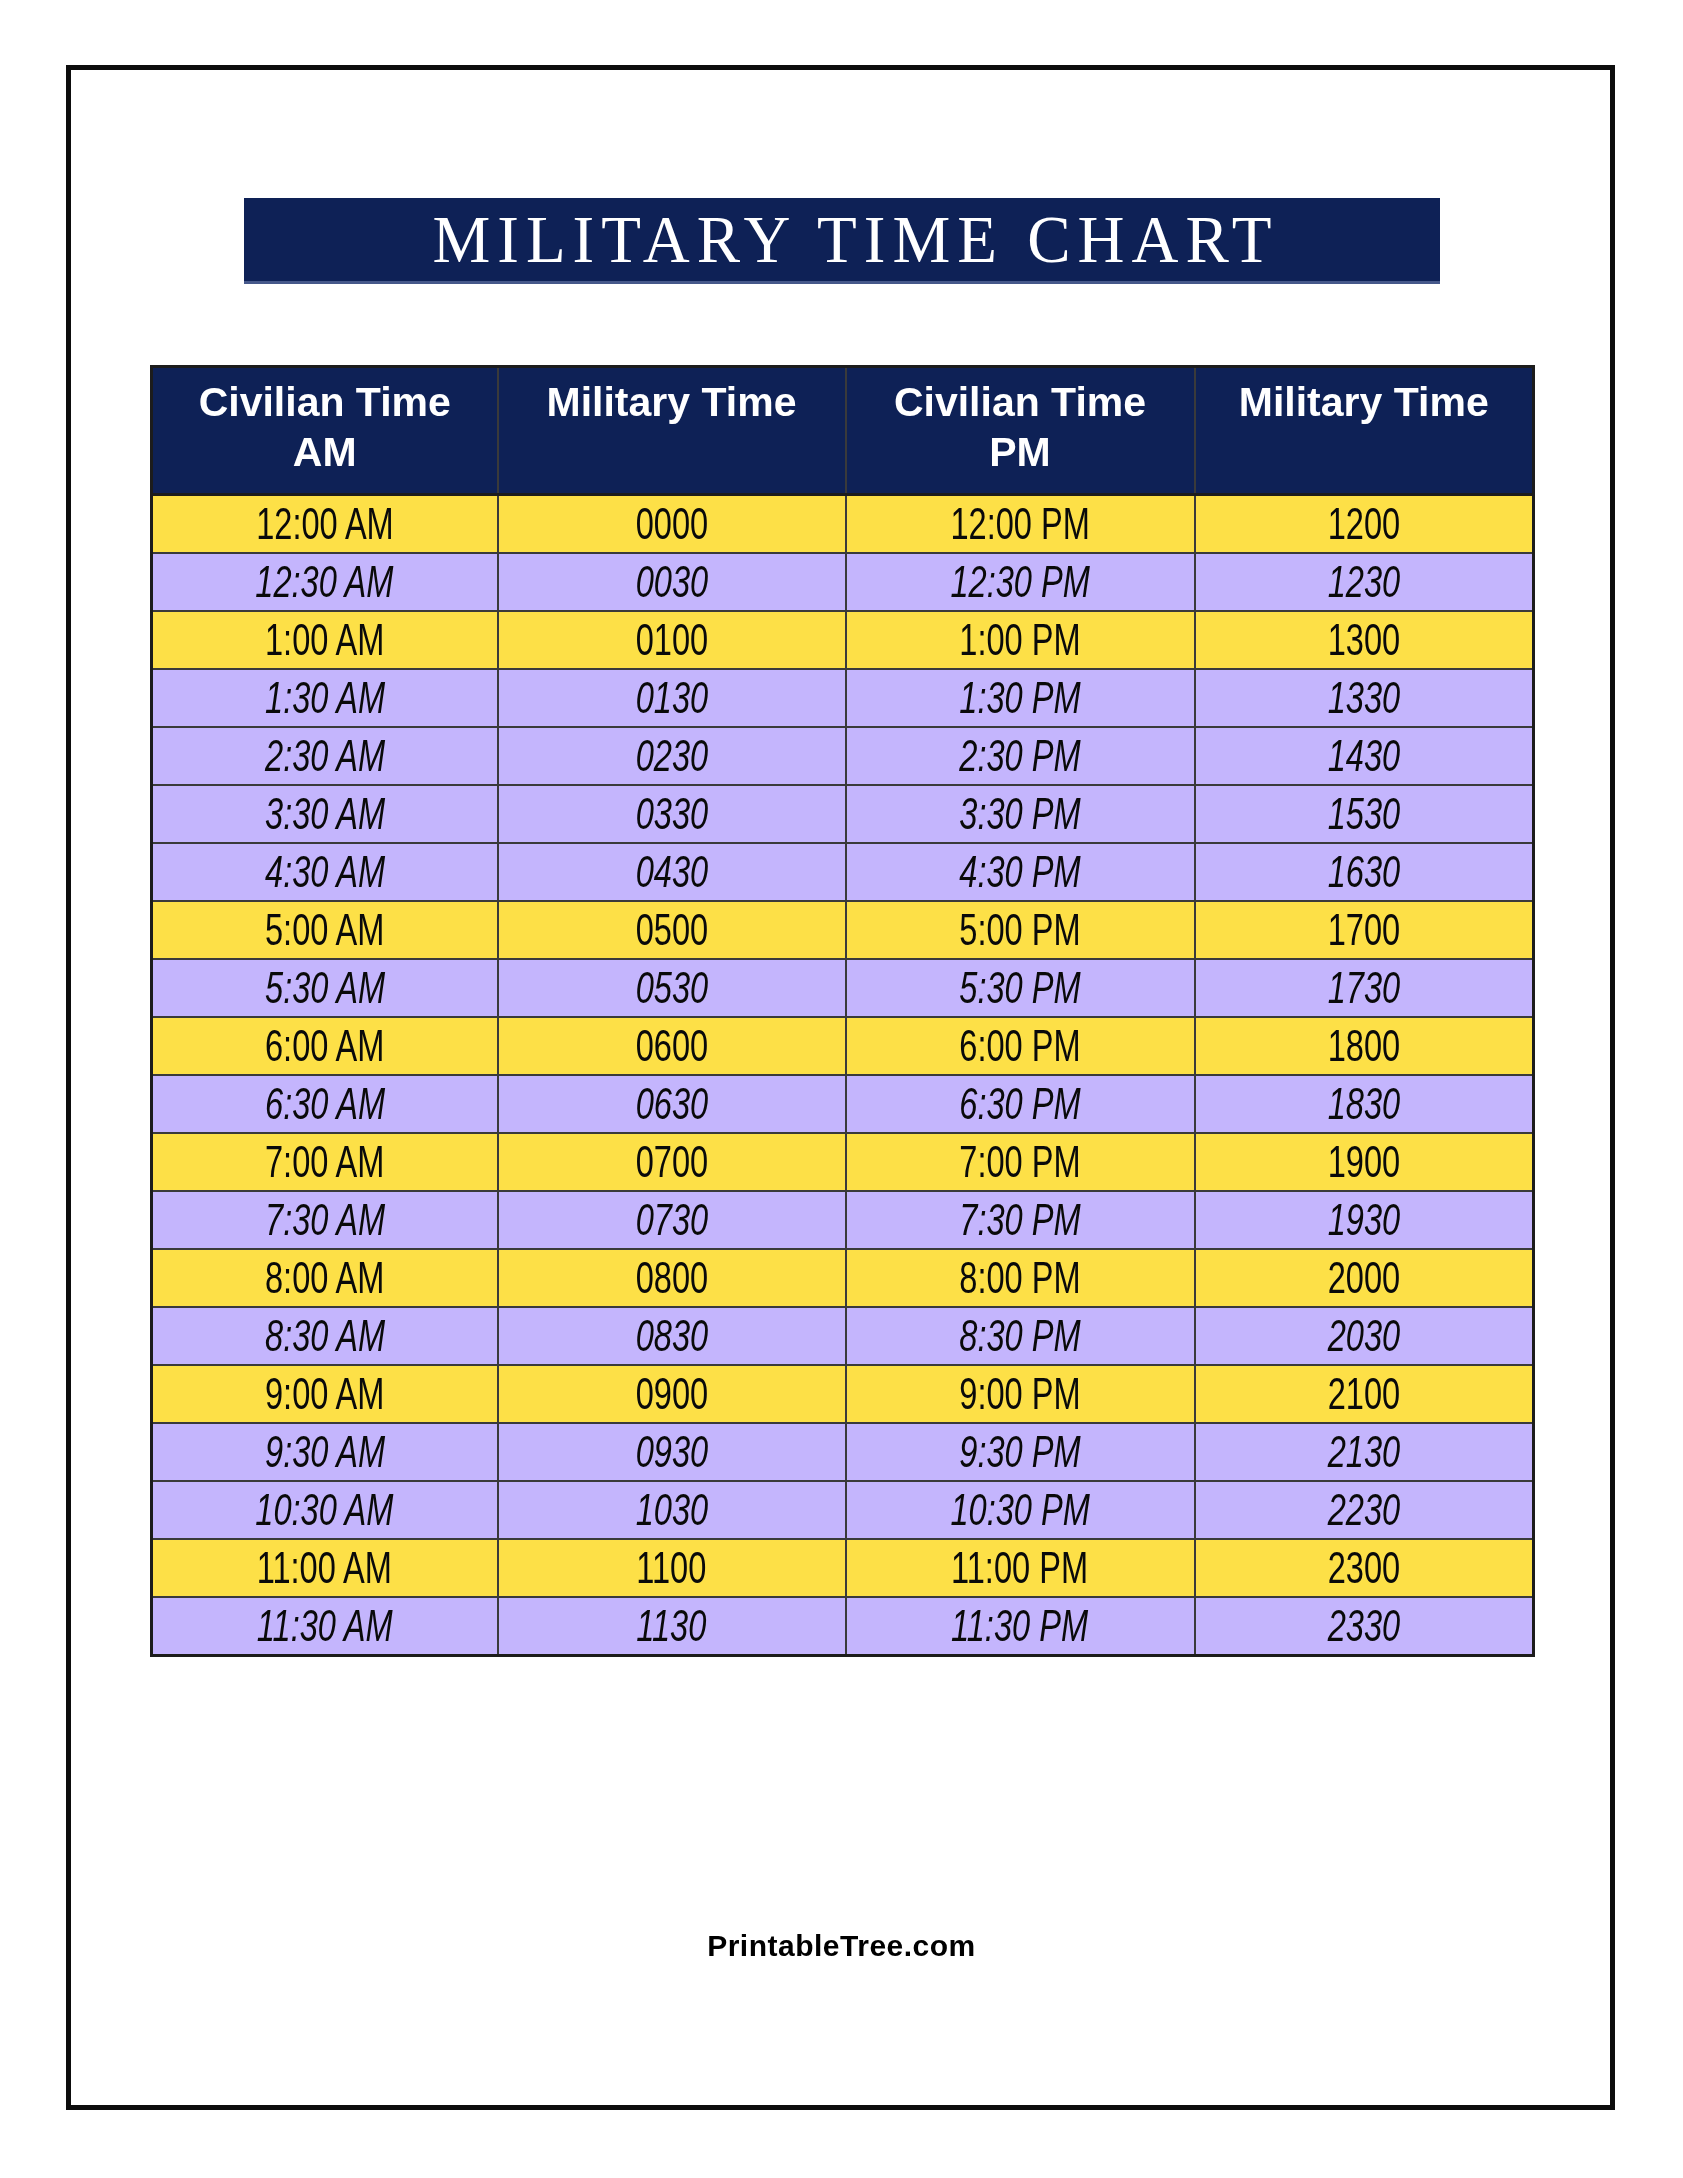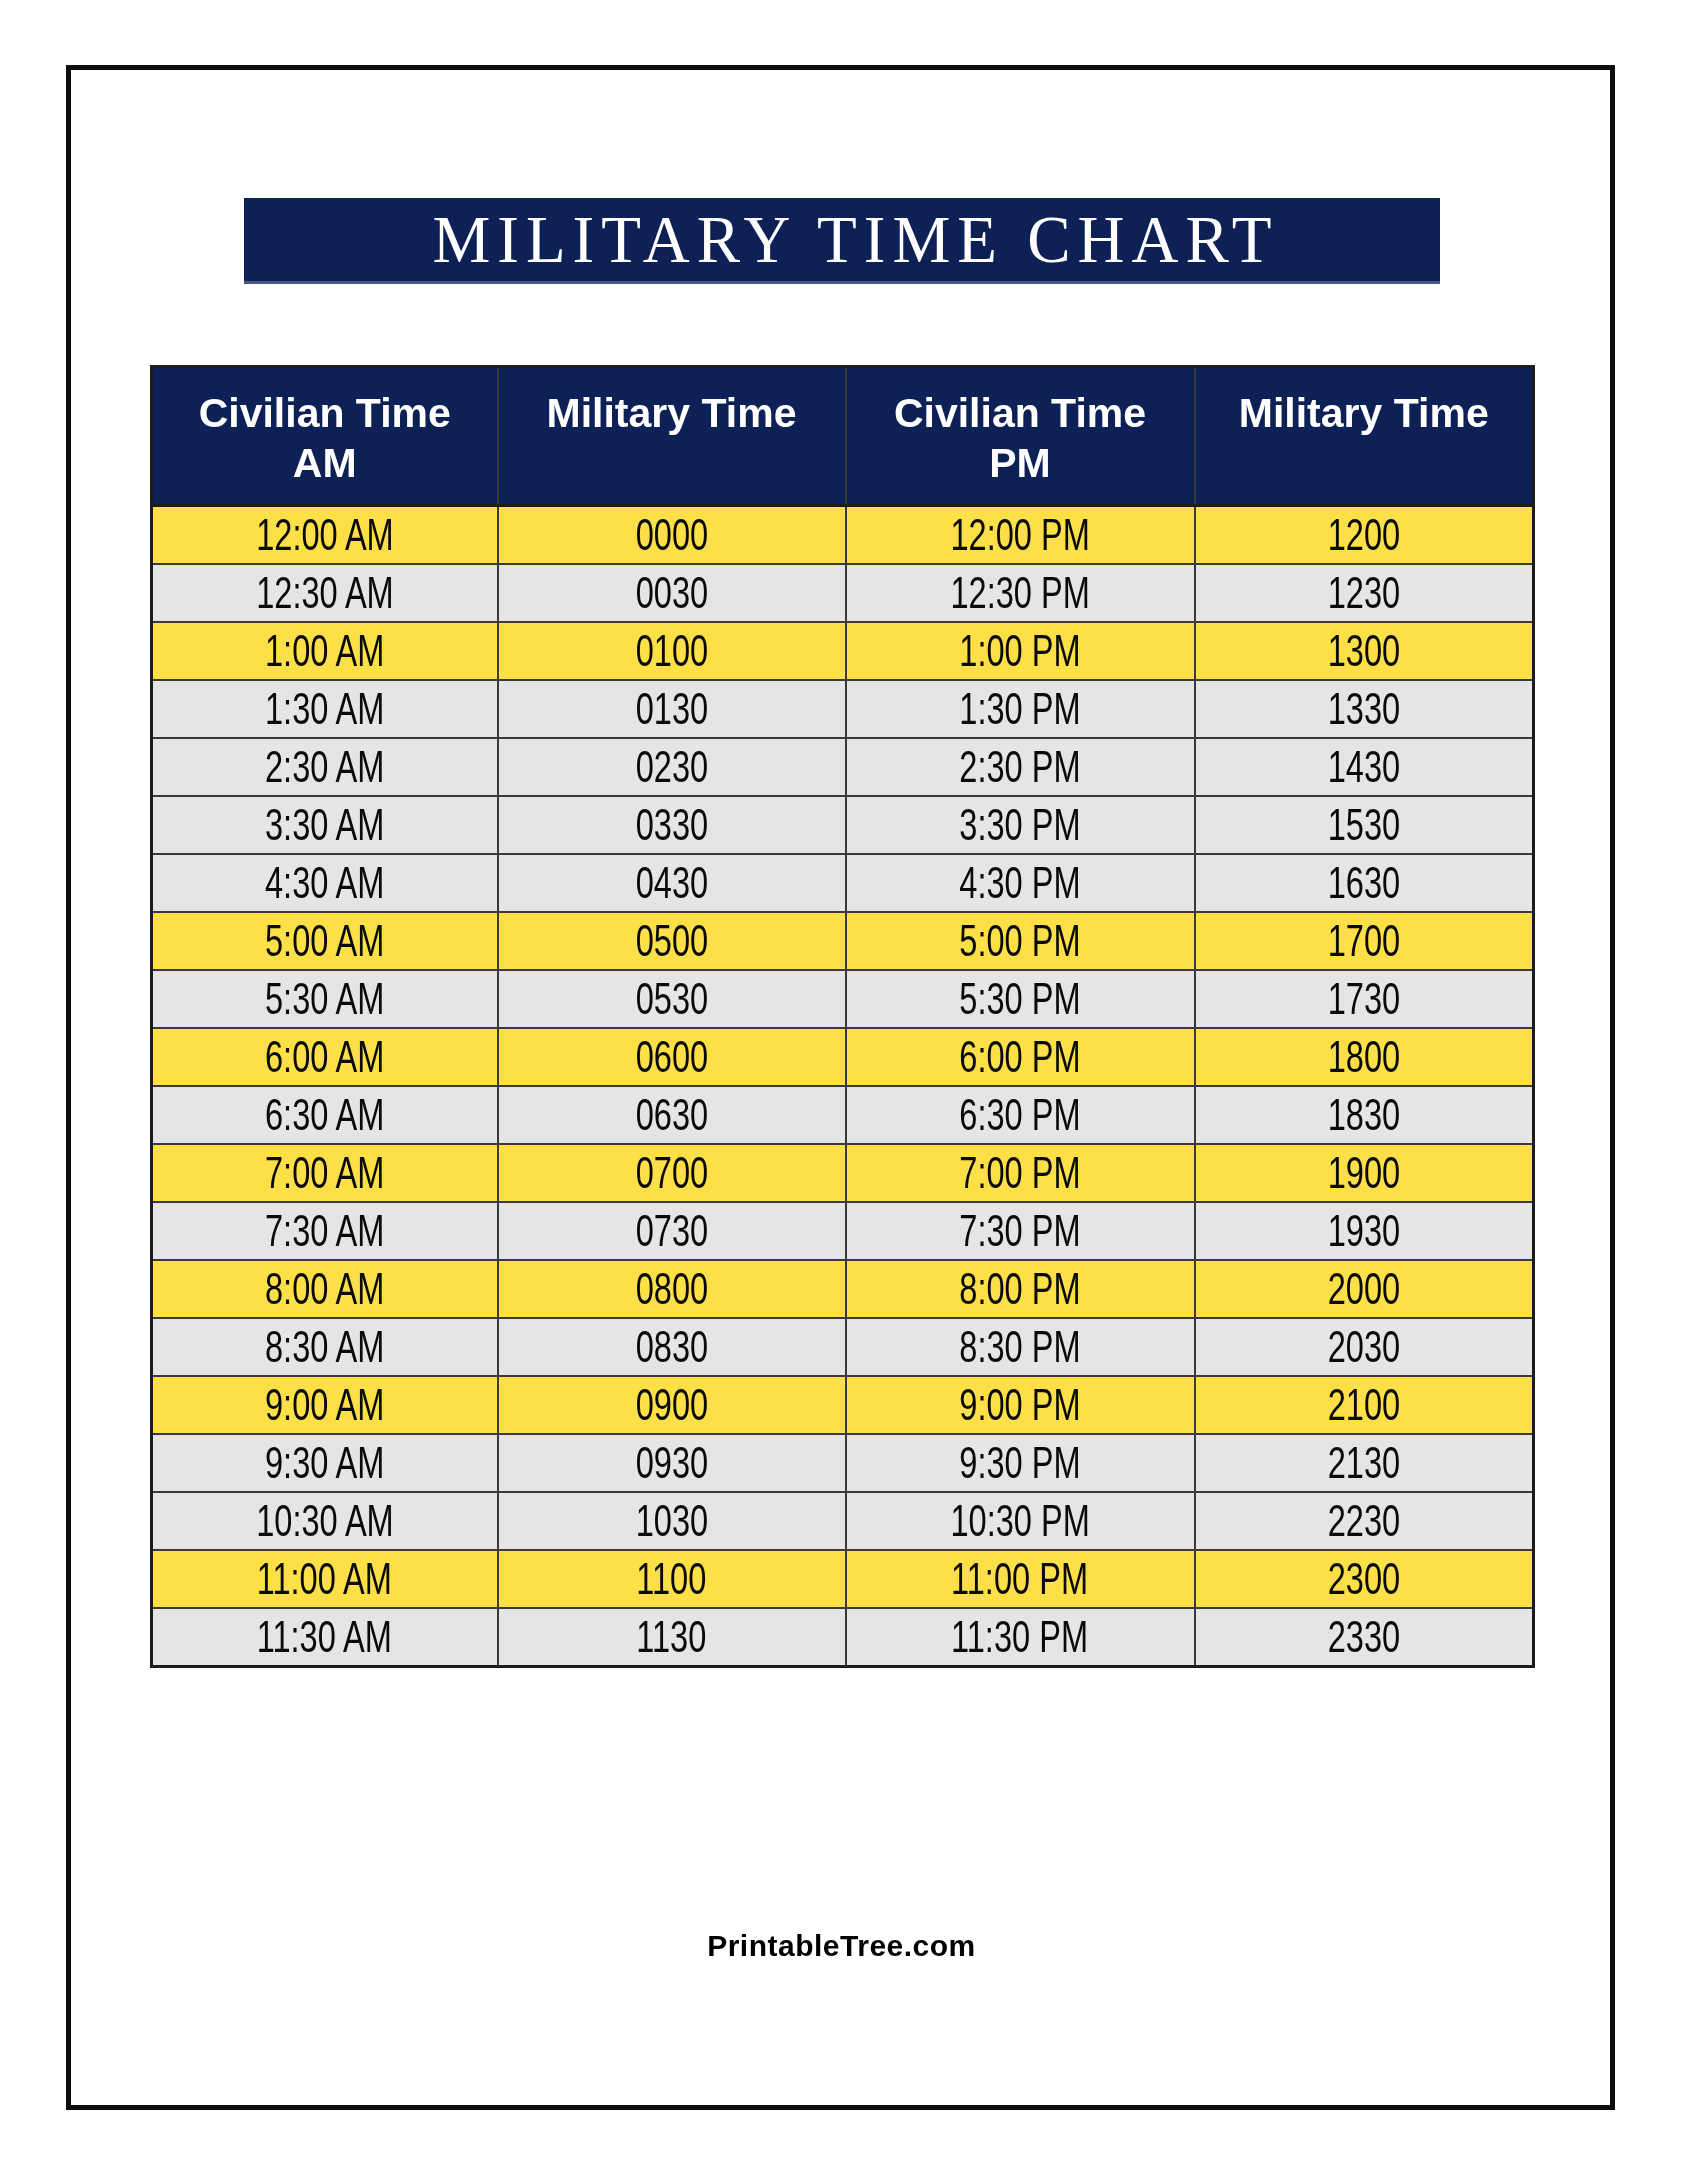--- a/index.html
+++ b/index.html
@@ -56,34 +56,34 @@
     border: 2px solid #3a3a3a;
     text-align: center;
     padding: 0;
     overflow: hidden;
   }
   table.time-table thead th {
     background: #0e2156;
     color: #ffffff;
     height: 116px;
     vertical-align: top;
-    padding-top: 20px;
+    padding-top: 9px;
     font-weight: bold;
     font-size: 41px;
     line-height: 50px;
     border-bottom: 3px solid #1c1c1c;
   }
   table.time-table tbody td {
     height: 56px;
     color: #0a0a0a;
     font-size: 44px;
     vertical-align: middle;
   }
   table.time-table tbody tr.alt td { background: #fde047; }
-  table.time-table tbody tr.plain td { background: #e5e5e5; }
+  table.time-table tbody tr.plain td { background: #c4b5fd; font-style: italic; }
   .cnd {
     display: inline-block;
     transform: scaleX(0.74);
     transform-origin: center;
     white-space: nowrap;
     letter-spacing: 0px;
   }
   .hdr-line { display: block; }
   .footer-brand {
     position: absolute;

